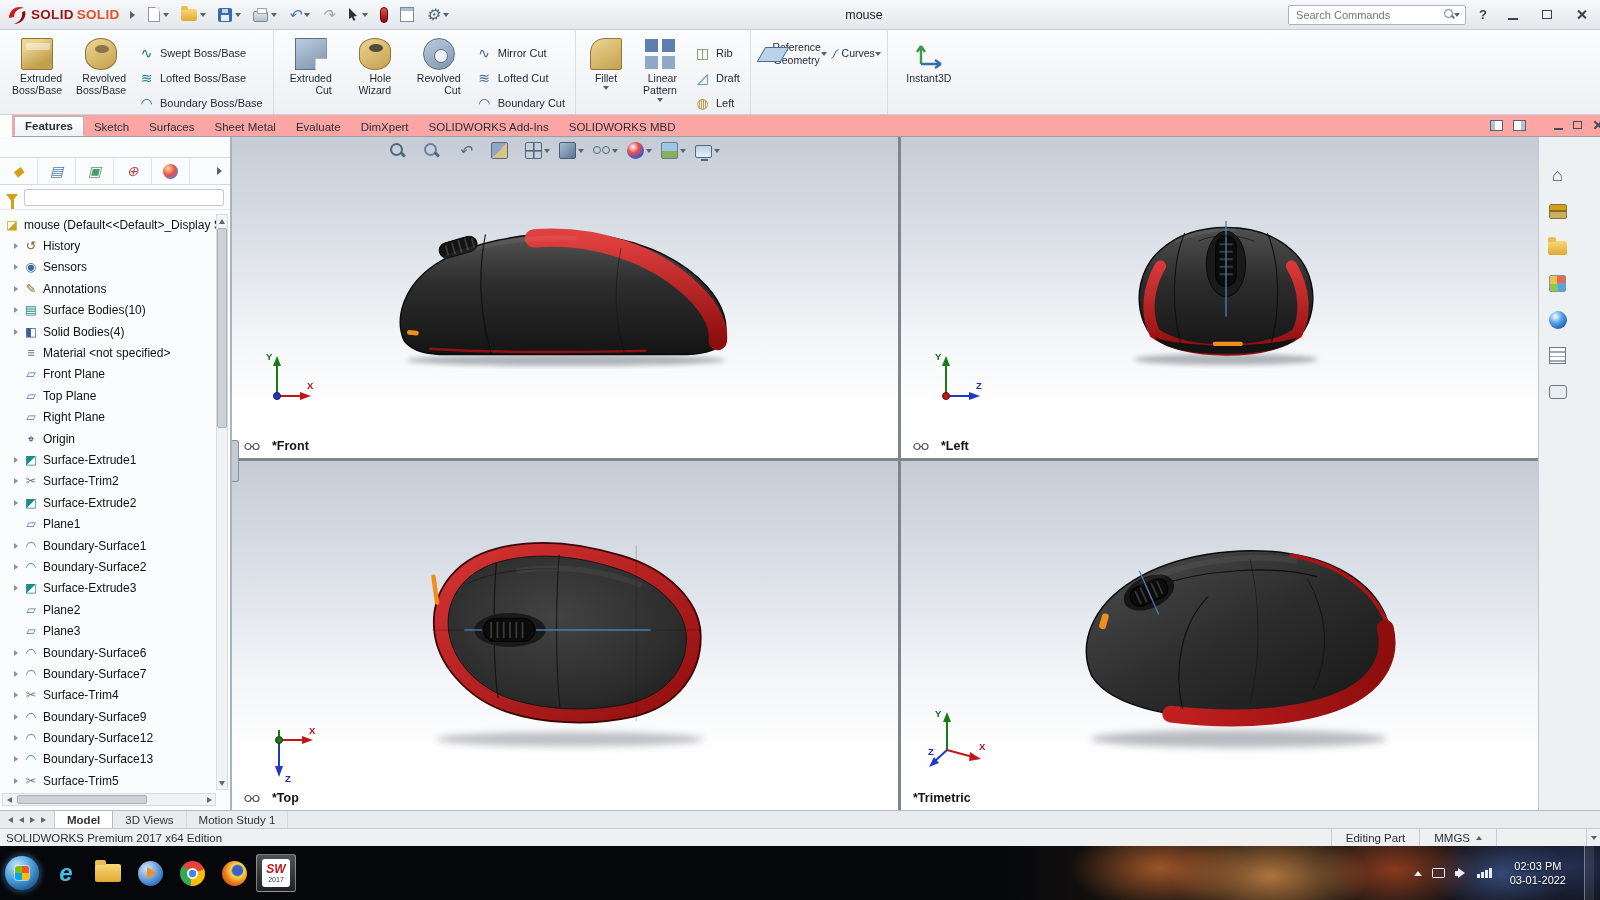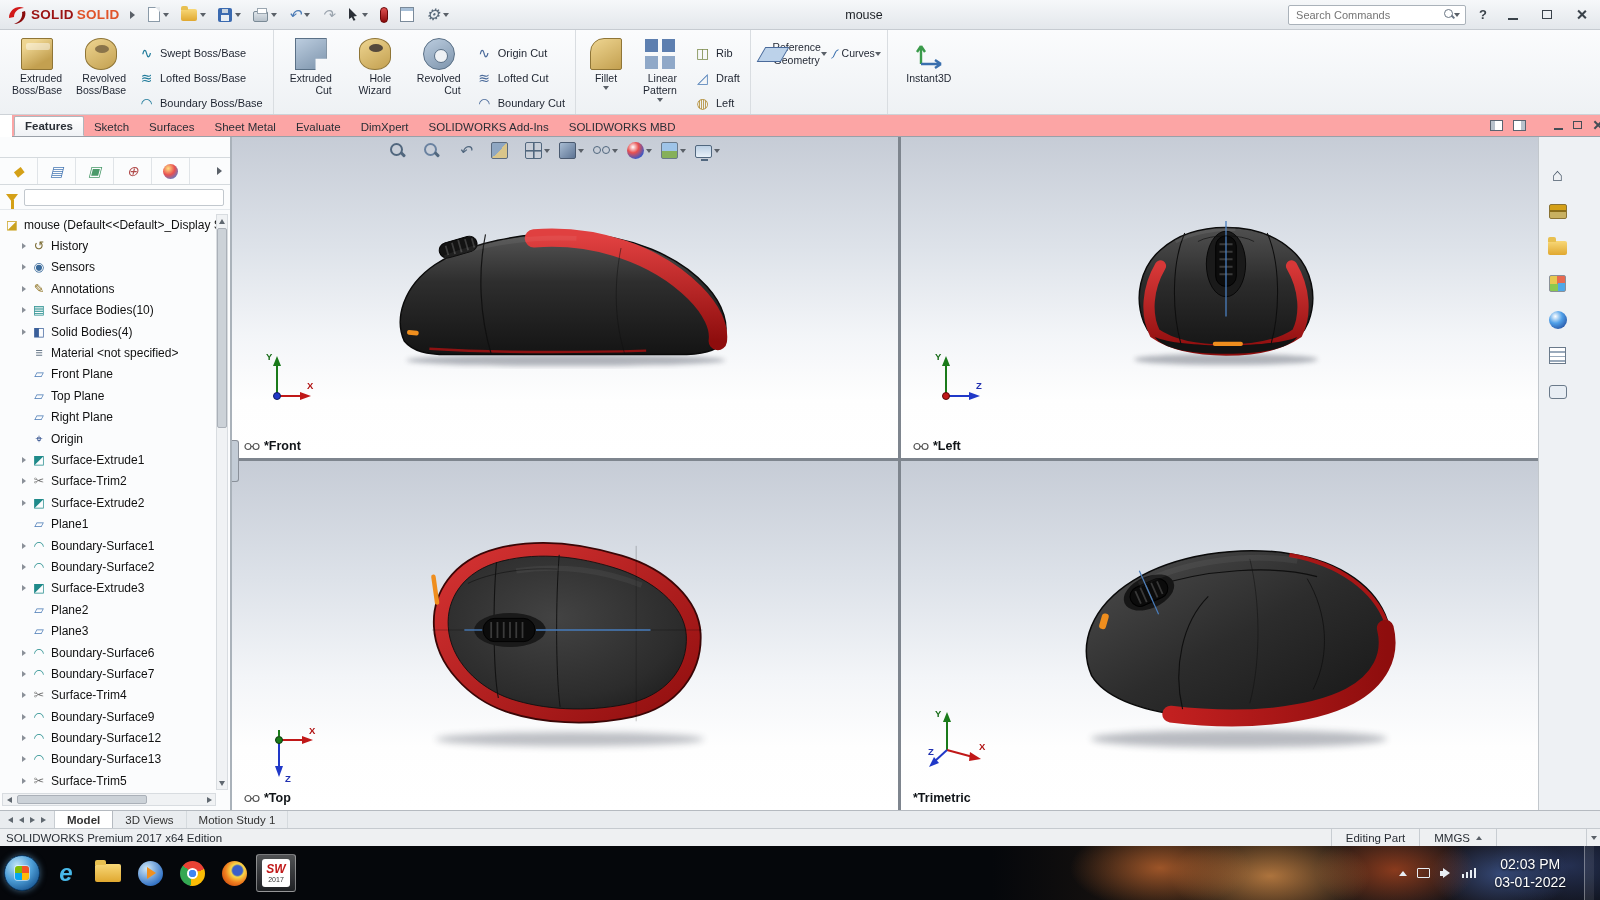--- a/index.html
+++ b/index.html
@@ -106,21 +106,21 @@
 .ic-propertymanager::before{content:"▤";color:#4a7ab5}
 .ic-configurationmanager::before{content:"▣";color:#4a9a6a}
 .ic-dimxpertmanager::before{content:"⊕";color:#b04a4a}
 .ic-displaymanager{width:15px;height:15px;border-radius:50%;background:radial-gradient(circle at 35% 30%,#ffe080,#e85050 45%,#5080d8 85%)}
 .pane-exp{margin-left:auto;margin-right:8px;width:0;height:0;border-top:4px solid transparent;border-bottom:4px solid transparent;border-left:5px solid #5a6068}
 .frow{position:absolute;left:0;top:49px;width:100%;height:24px;display:flex;align-items:center;gap:6px;padding:0 6px;border-bottom:1px solid #e4e8ec}
 .funnel{width:0;height:0;border-left:6px solid transparent;border-right:6px solid transparent;border-top:8px solid #d4a017;position:relative}
 .funnel::after{content:"";position:absolute;left:-1.5px;top:-2px;width:3px;height:9px;background:#d4a017}
 .fbox{flex:1;height:17px;background:#fff;border:1px solid #c2c8ce;border-radius:2px}
 .tree{position:absolute;left:0;top:77px;width:218px;height:576px;overflow:hidden}
-.trow{display:flex;align-items:center;height:21.4px;white-space:nowrap;padding-left:22px}
+.trow{display:flex;align-items:center;height:21.4px;white-space:nowrap;padding-left:14px}
 .trow.root{padding-left:4px;font-size:12px}
 .tarr{width:0;height:0;border-left:4.5px solid #8a9098;border-top:3.5px solid transparent;border-bottom:3.5px solid transparent;margin-right:5px;flex:0 0 auto}
 .tico{width:16px;flex:0 0 16px;text-align:center;font-size:12.5px;line-height:16px;margin-right:4px}
 .tlabel{font-size:12px;color:#111;overflow:hidden}
 .ic-part::before{content:"◪";color:#caa21f}
 .ic-history::before{content:"↺";color:#7a6a30}
 .ic-sensors::before{content:"◉";color:#3a6a9a}
 .ic-annotations::before{content:"✎";color:#8a6d1a}
 .ic-surface-bodies::before{content:"▤";color:#1f8a8a}
 .ic-solid-bodies::before{content:"◧";color:#3a5f9a}
@@ -143,21 +143,21 @@
 .hsb .sa{width:12px;display:flex;align-items:center;justify-content:center}
 
 
 .viewports{position:absolute;left:232px;top:137px;width:1306px;height:673px;background:#7e858e;z-index:5}
 .quad{position:absolute;background:linear-gradient(180deg,#c6ccd6 0%,#dde2e9 34%,#f3f5f8 62%,#fefefe 82%,#fff 100%);overflow:hidden}
 #q1{left:0;top:0;width:666px;height:321px}
 #q2{left:669px;top:0;width:637px;height:321px}
 #q3{left:0;top:324px;width:666px;height:349px}
 #q4{left:669px;top:324px;width:637px;height:349px}
 .scene{position:absolute}
-.vp-label{position:absolute;left:12px;bottom:5px;display:flex;align-items:center;gap:4px;font-size:12.5px;font-weight:bold;color:#101418}
+.vp-label{position:absolute;left:12px;bottom:5px;display:flex;align-items:center;gap:12px;font-size:12.5px;font-weight:bold;color:#101418}
 .triad{position:absolute}
 .ax{font-size:9.5px;font-weight:bold}
 .ax.g{fill:#156a15}.ax.r{fill:#b01010}.ax.b{fill:#2030b0}
 .split-handle{position:absolute;left:0;top:303px;width:7px;height:42px;background:#c3ccd6;border:1px solid #8a9099;border-left:none;border-radius:0 3px 3px 0;z-index:6}
 
 .hud{position:absolute;left:154px;top:3px;display:flex;align-items:center;gap:3px}
 .hubtn{display:flex;align-items:center;gap:2px;padding:2px 3px;border-radius:3px}
 .hic{width:17px;height:17px;position:relative;display:inline-block}
 .ic-zoom-fit::before,.ic-zoom-area::before{content:"";position:absolute;left:1px;top:1px;width:9px;height:9px;border:2px solid #51677e;border-radius:50%}
 .ic-zoom-fit::after,.ic-zoom-area::after{content:"";position:absolute;left:11px;top:11px;width:6px;height:2.5px;background:#51677e;transform:rotate(45deg);border-radius:1px}
@@ -225,21 +225,21 @@
 .sw-b{color:#c01818;font-weight:bold;font-style:italic;font-size:12px}
 .sw-y{color:#333;font-size:7px;margin-top:1px}
 .tray{margin-left:auto;display:flex;align-items:center;gap:10px;padding-right:6px;color:#fff}
 .t-up{width:0;height:0;border-left:4px solid transparent;border-right:4px solid transparent;border-bottom:5px solid #e8eef4}
 .t-mon{width:13px;height:10px;border:1.6px solid #e8eef4;border-radius:1px}
 .t-vol{position:relative;width:12px;height:12px}
 .t-vol::before{content:"";position:absolute;left:0;top:4px;width:4px;height:5px;background:#e8eef4}
 .t-vol::after{content:"";position:absolute;left:3px;top:1px;border-left:7px solid #e8eef4;border-top:5.5px solid transparent;border-bottom:5.5px solid transparent}
 .t-net{display:flex;align-items:flex-end;gap:1.5px}
 .t-net i{display:block;width:2.5px;background:#e8eef4}
-.clock{text-align:center;font-size:14px;color:#fff;line-height:1.3;text-shadow:0 1px 2px rgba(0,0,0,.8);padding:0 8px}
+.clock{text-align:center;font-size:11px;color:#fff;line-height:1.3;text-shadow:0 1px 2px rgba(0,0,0,.8);padding:0 8px}
 .showdesk{width:10px;height:54px;background:rgba(255,255,255,.08);border-left:1px solid rgba(255,255,255,.35)}
 .glassesicon{flex:0 0 auto}
 </style>
 </head>
 <body>
 
 <div class="stage">
 
   <div class="titlebar">
     <div class="logo">
@@ -351,21 +351,21 @@
 Wizard</span>
         </div>
       <div class="big">
           <span class="ri ri-rcut"></span>
           <span class="blabel">Revolved
 Cut</span>
         </div>
       <div class="scol">
         <div class="sm">
             <span class="si ic-swept-cut"></span>
-            <span class="slabel">Origin Cut</span>
+            <span class="slabel">Mirror Cut</span>
           </div>
         <div class="sm">
             <span class="si ic-lofted-cut"></span>
             <span class="slabel">Lofted Cut</span>
           </div>
         <div class="sm">
             <span class="si ic-boundary-cut"></span>
             <span class="slabel">Boundary Cut</span>
           </div>
       </div>

